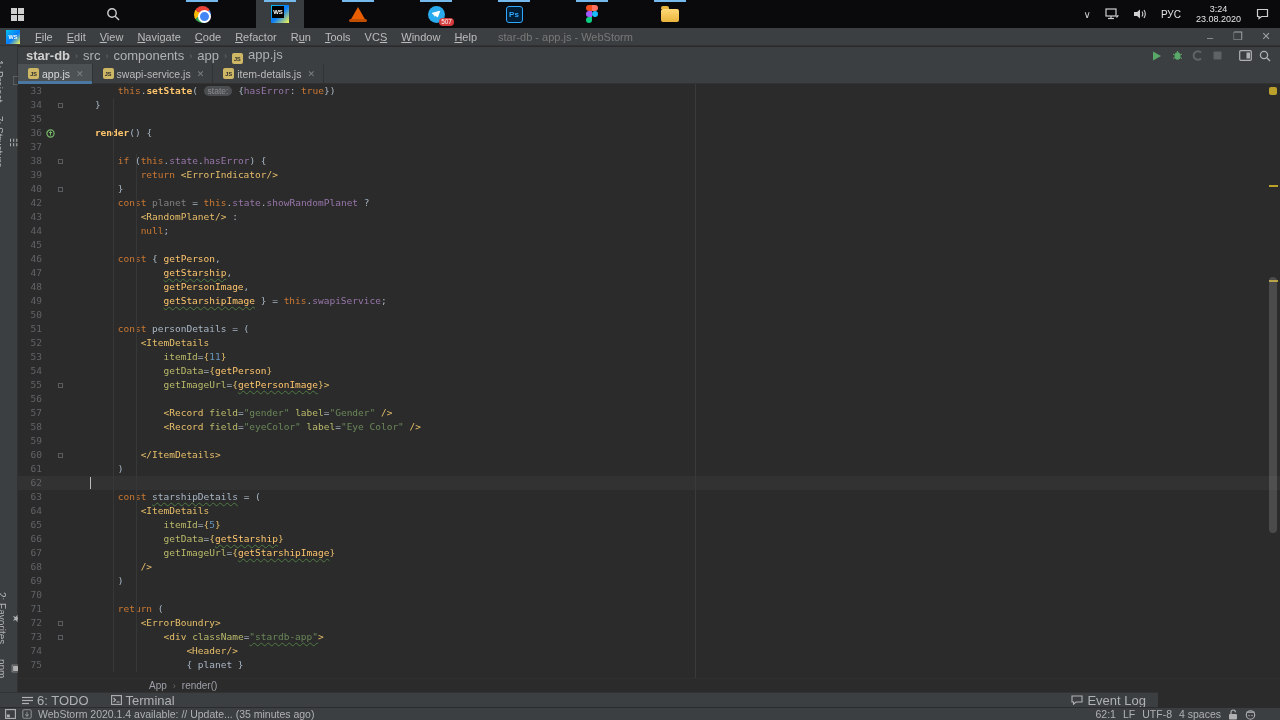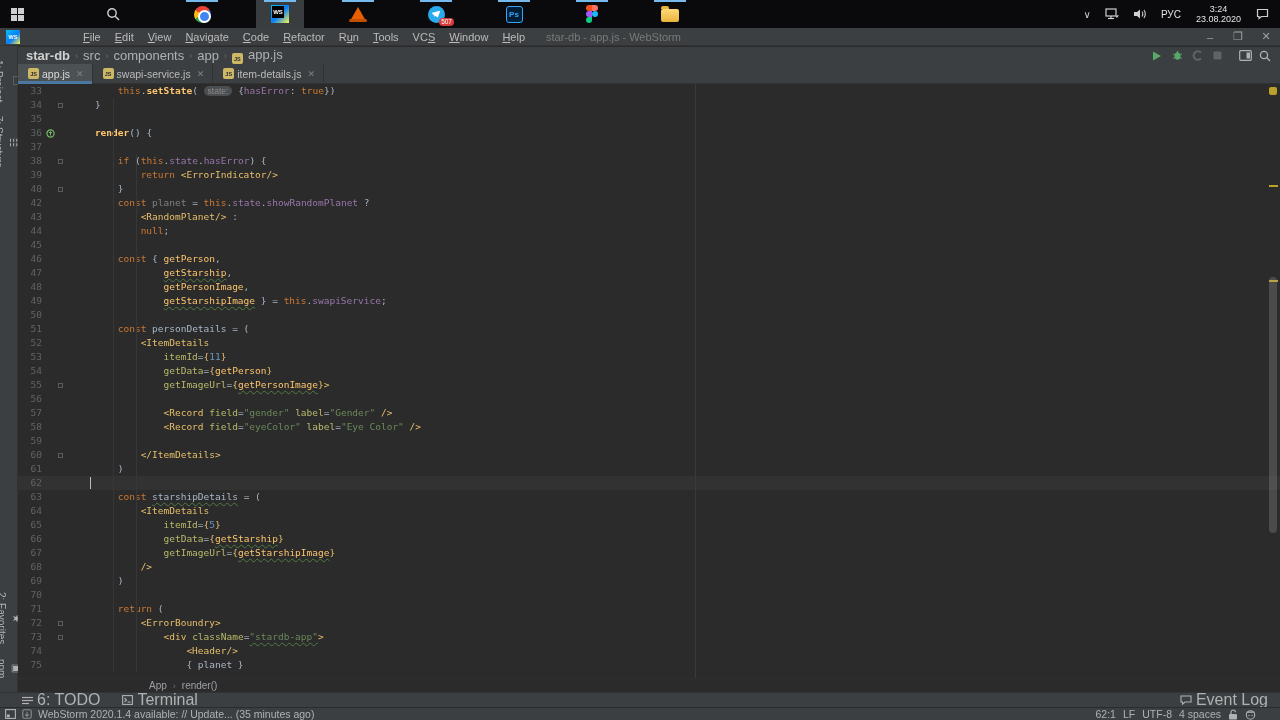--- a/index.html
+++ b/index.html
@@ -100,21 +100,21 @@
   .insp{position:absolute;right:3px;top:3px;width:8px;height:8px;background:#BCA02C;border-radius:2px;}
   .mark{position:absolute;right:2px;width:9px;height:2px;background:#BCA02C;}
   .thumb{position:absolute;right:3px;width:8px;background:rgba(170,170,170,0.25);border-radius:4px;}
   .caret{position:absolute;width:1px;height:12px;background:#BBBBBB;}
 
   .ed-crumbs{position:absolute;left:18px;top:678px;width:1262px;height:14px;background:#2B2B2B;display:flex;align-items:center;color:#9DA0A8;font-size:10px;border-top:1px solid #2F2F2F;}
   .ed-crumbs .seg{padding:0 3px;}
   .ed-crumbs .seg:first-child{margin-left:128px;}
 
   
-  .bottombar{position:absolute;left:0;top:692px;width:1280px;height:15px;background:#3C3F41;border-top:1px solid #323232;display:flex;align-items:center;font-size:16px;color:#AFB1B3;}
+  .bottombar{position:absolute;left:0;top:692px;width:1158px;height:15px;background:#3C3F41;border-top:1px solid #323232;display:flex;align-items:center;font-size:13px;color:#AFB1B3;}
   .bb-item{display:flex;align-items:center;gap:4px;margin-left:22px;}
   .bb-right{margin-left:auto;display:flex;align-items:center;gap:4px;padding-right:12px;}
   .statusbar{position:absolute;left:0;top:707px;width:1280px;height:13px;background:#3C3F41;border-top:1px solid #2B2B2B;display:flex;align-items:center;font-size:10.5px;color:#AFB1B3;}
   .sb-left{display:flex;align-items:center;gap:6px;margin-left:5px;}
   .sb-right{margin-left:auto;display:flex;align-items:center;gap:7px;padding-right:24px;}
   svg{display:block;}
 </style>
 </head>
 <body class="ui">
 
@@ -196,21 +196,21 @@
     <div class="titem">
       <svg width="13" height="12" viewBox="0 0 13 12">
           <path d="M1.5 1.5 h10 v7 h-6 l-2.5 2 v-2 h-1.5 z" fill="none" stroke="#CFCFCF" stroke-width="1.2"></path>
         </svg>
     </div>
   </div>
 </div>
 
 <div class="menubar">
   <div class="mlogo">WS</div>
-  <div id="menu" style="display:flex;align-items:center;margin-left:48px;">
+  <div id="menu" style="display:flex;align-items:center;">
       <span class="menu-item"><u>F</u>ile</span>
       <span class="menu-item"><u>E</u>dit</span>
       <span class="menu-item"><u>V</u>iew</span>
       <span class="menu-item"><u>N</u>avigate</span>
       <span class="menu-item"><u>C</u>ode</span>
       <span class="menu-item"><u>R</u>efactor</span>
       <span class="menu-item">R<u>u</u>n</span>
       <span class="menu-item"><u>T</u>ools</span>
       <span class="menu-item">VC<u>S</u></span>
       <span class="menu-item"><u>W</u>indow</span>

